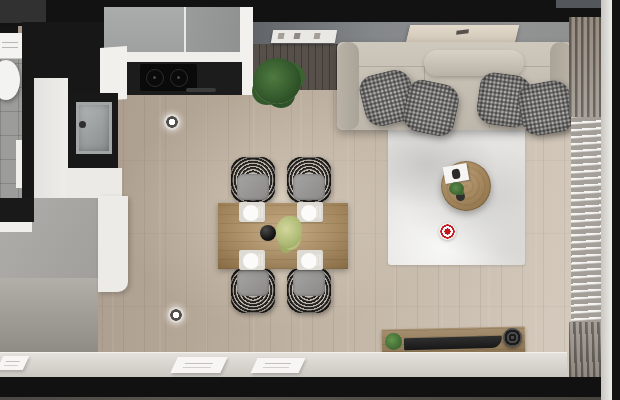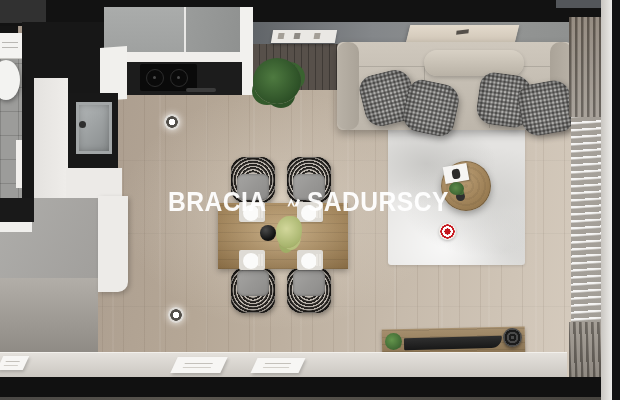--- a/index.html
+++ b/index.html
@@ -334,22 +334,14 @@
     </div>
   <div class="abs bottom-band"></div>
   <div class="abs bottom-strip"></div>
 
   <div class="abs curtain"></div>
   <div class="abs curtain-top"></div>
   <div class="abs curtain-bot"></div>
   <div class="abs win-strip"></div>
   <div class="abs right-edge"></div>
 
-  <div class="abs watermark">
-    <span class="wm-text">BRACIA</span>
-    <svg width="34" height="26" viewBox="0 0 34 26">
-      <path d="M1 25 L11 3 L21 25 L16 25 L11 13.5 L6 25 Z" fill="rgba(255,255,255,.95)"></path>
-      <path d="M19 25 L28.5 3.5 L34 9 L27 25 Z" fill="rgba(255,255,255,.95)"></path>
-    </svg>
-    <span class="wm-text">SADURSCY</span>
-  </div>
 
 </div>
 
 </body></html>

